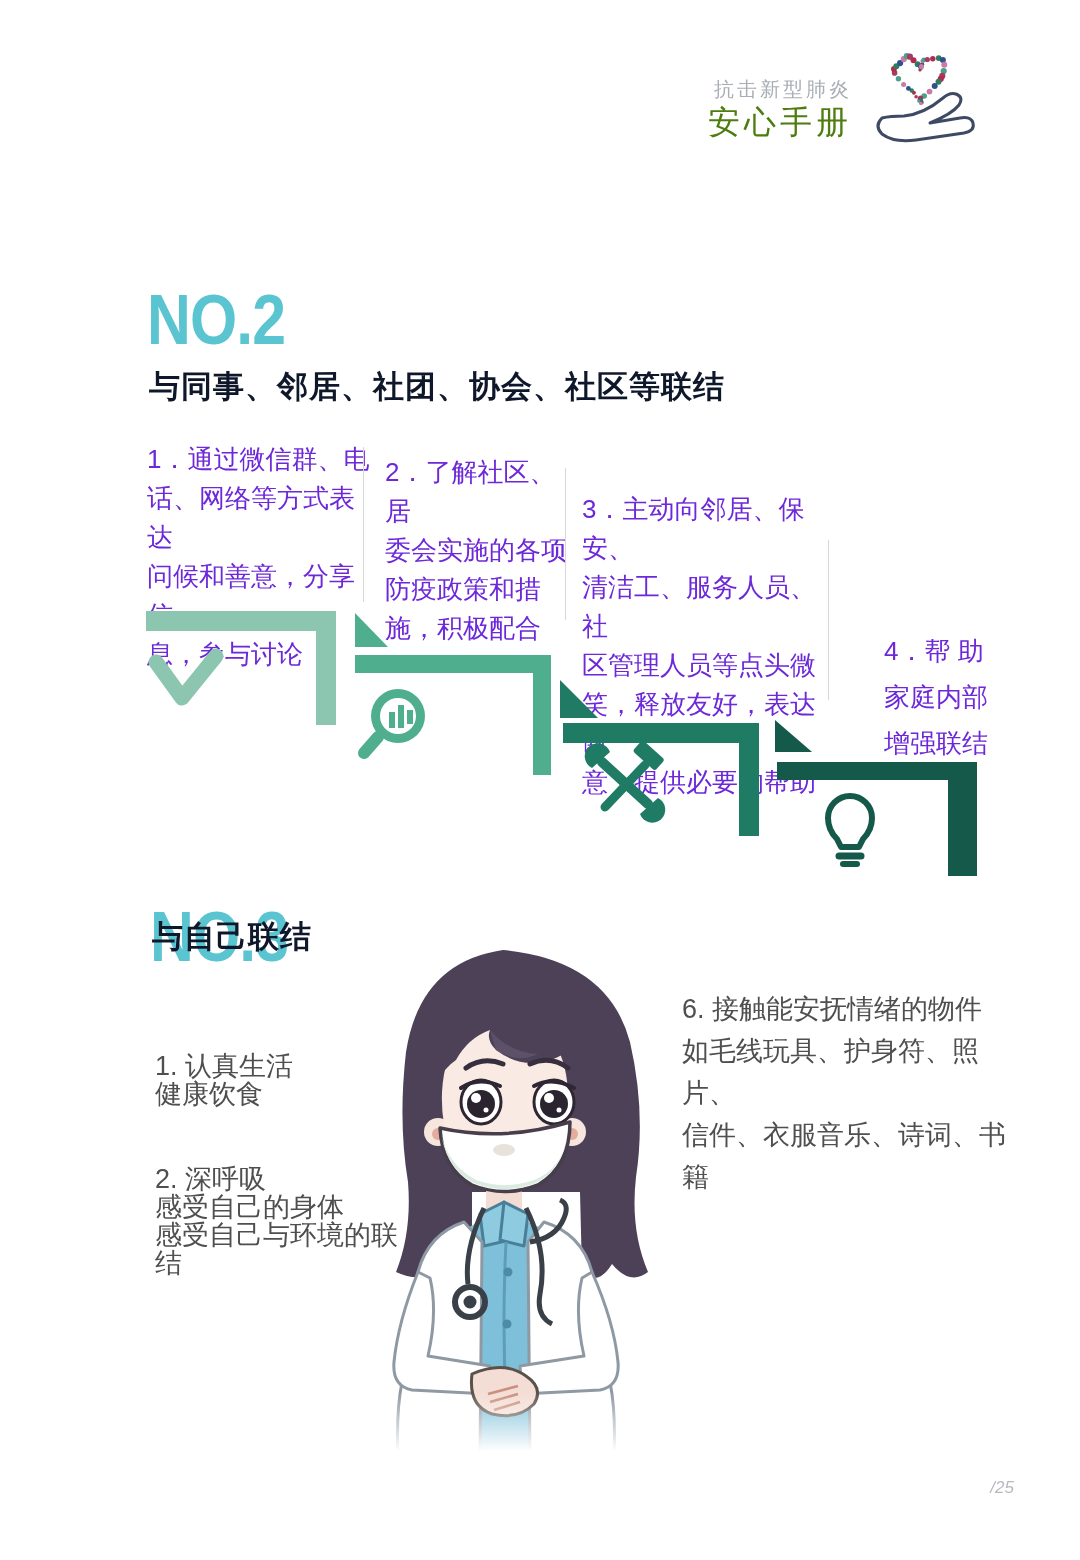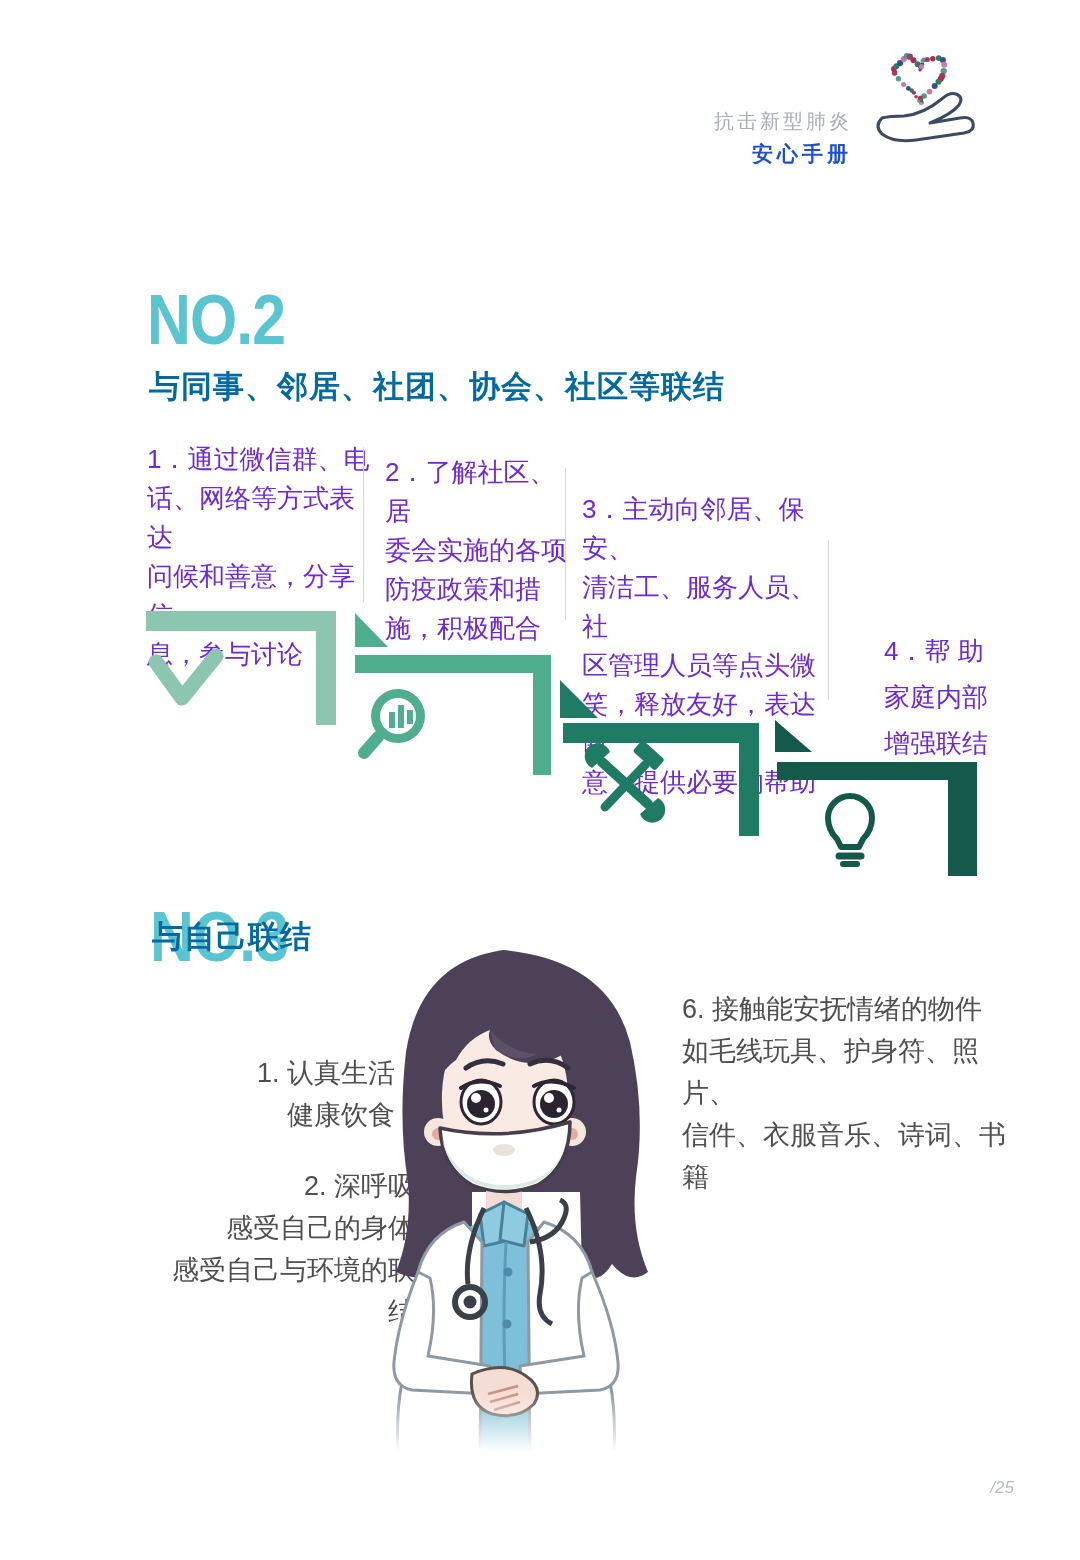--- a/index.html
+++ b/index.html
@@ -1,38 +1,38 @@
 <!DOCTYPE html>
 <html><head>
 <meta charset="utf-8">
 <style>
   html,body{margin:0;padding:0;background:#fff;}
   #page{position:relative;width:1080px;height:1560px;background:#ffffff;overflow:hidden;
         font-family:"Liberation Sans","DejaVu Sans",sans-serif;}
 
   
   .brand{position:absolute;top:76px;right:228px;text-align:right;}
-  .brand-line1{font-size:20px;color:#a9aeb5;letter-spacing:3px;line-height:26px;margin-top:32px;}
-  .brand-line2{font-size:21px;color:#1d4ed8;font-weight:bold;letter-spacing:4px;line-height:40px;}
+  .brand-line1{font-size:20px;color:#a9aeb5;letter-spacing:3px;line-height:26px;}
+  .brand-line2{font-size:32px;color:#4d7c0f;font-weight:normal;letter-spacing:4px;line-height:40px;}
   .brand-logo{position:absolute;top:42px;right:88px;width:140px;height:110px;}
 
   
   .sec-no{position:absolute;color:#5ac4d1;font-weight:bold;font-size:66px;
           letter-spacing:-1px;transform:scale(0.92,1.08);transform-origin:left top;}
-  .sec-title{position:absolute;color:#0369a1;font-weight:bold;font-size:31px;letter-spacing:1px;}
+  .sec-title{position:absolute;color:#0f172a;font-weight:bold;font-size:31px;letter-spacing:1px;}
 
   
   .tblock{position:absolute;color:#6d28d9;font-size:26px;line-height:39px;white-space:pre-line;}
   .vdiv{position:absolute;width:1px;background:#d7d7d7;}
 
   .stairs{position:absolute;left:140px;top:600px;width:840px;height:290px;}
 
   
   .t3block{position:absolute;color:#4f4f4f;font-size:27px;white-space:pre-line;}
-  .lh37{line-height:42px;text-align:right;}
+  .lh37{line-height:28px;}
   .lh42{line-height:42px;}
 
   .doctor{position:absolute;left:368px;top:942px;width:304px;height:520px;}
   .doctor-fade{position:absolute;left:368px;top:1392px;width:304px;height:70px;
                background:linear-gradient(to bottom,rgba(255,255,255,0),#ffffff 85%);}
 
   .page-num{position:absolute;top:1478px;right:66px;font-size:17px;color:#b6bac0;font-style:italic;}
 </style>
 </head>
 <body>

